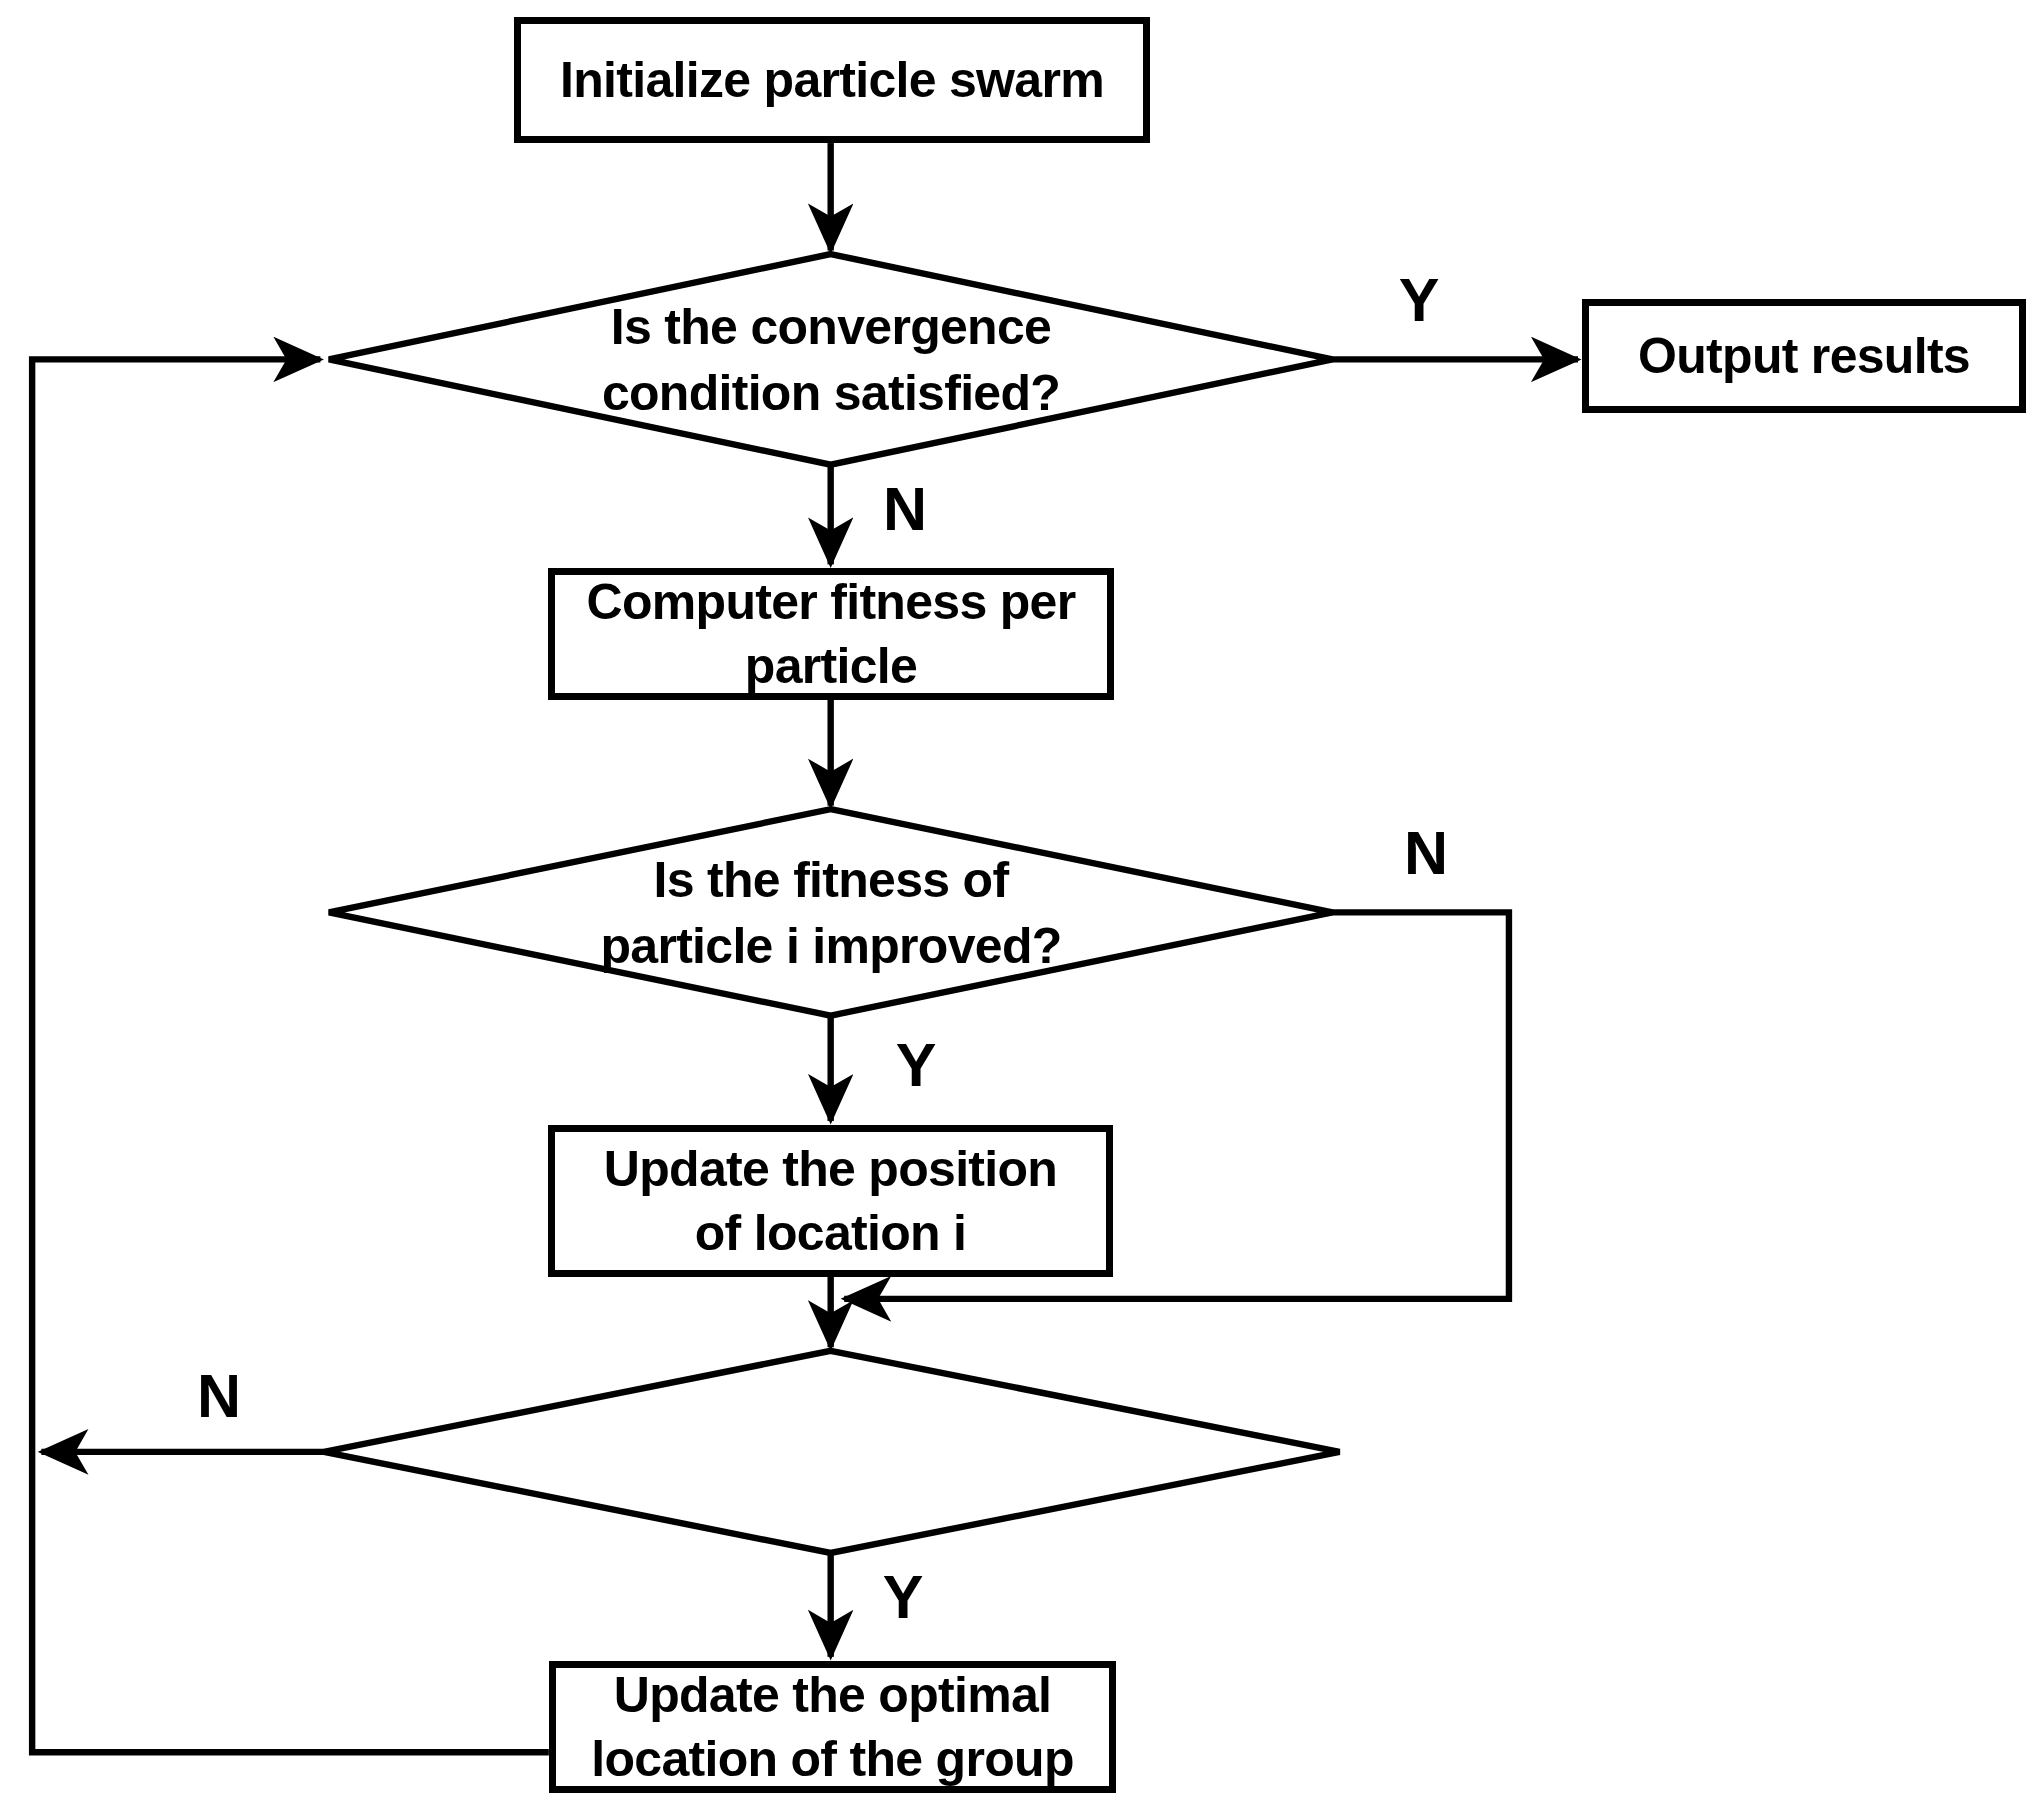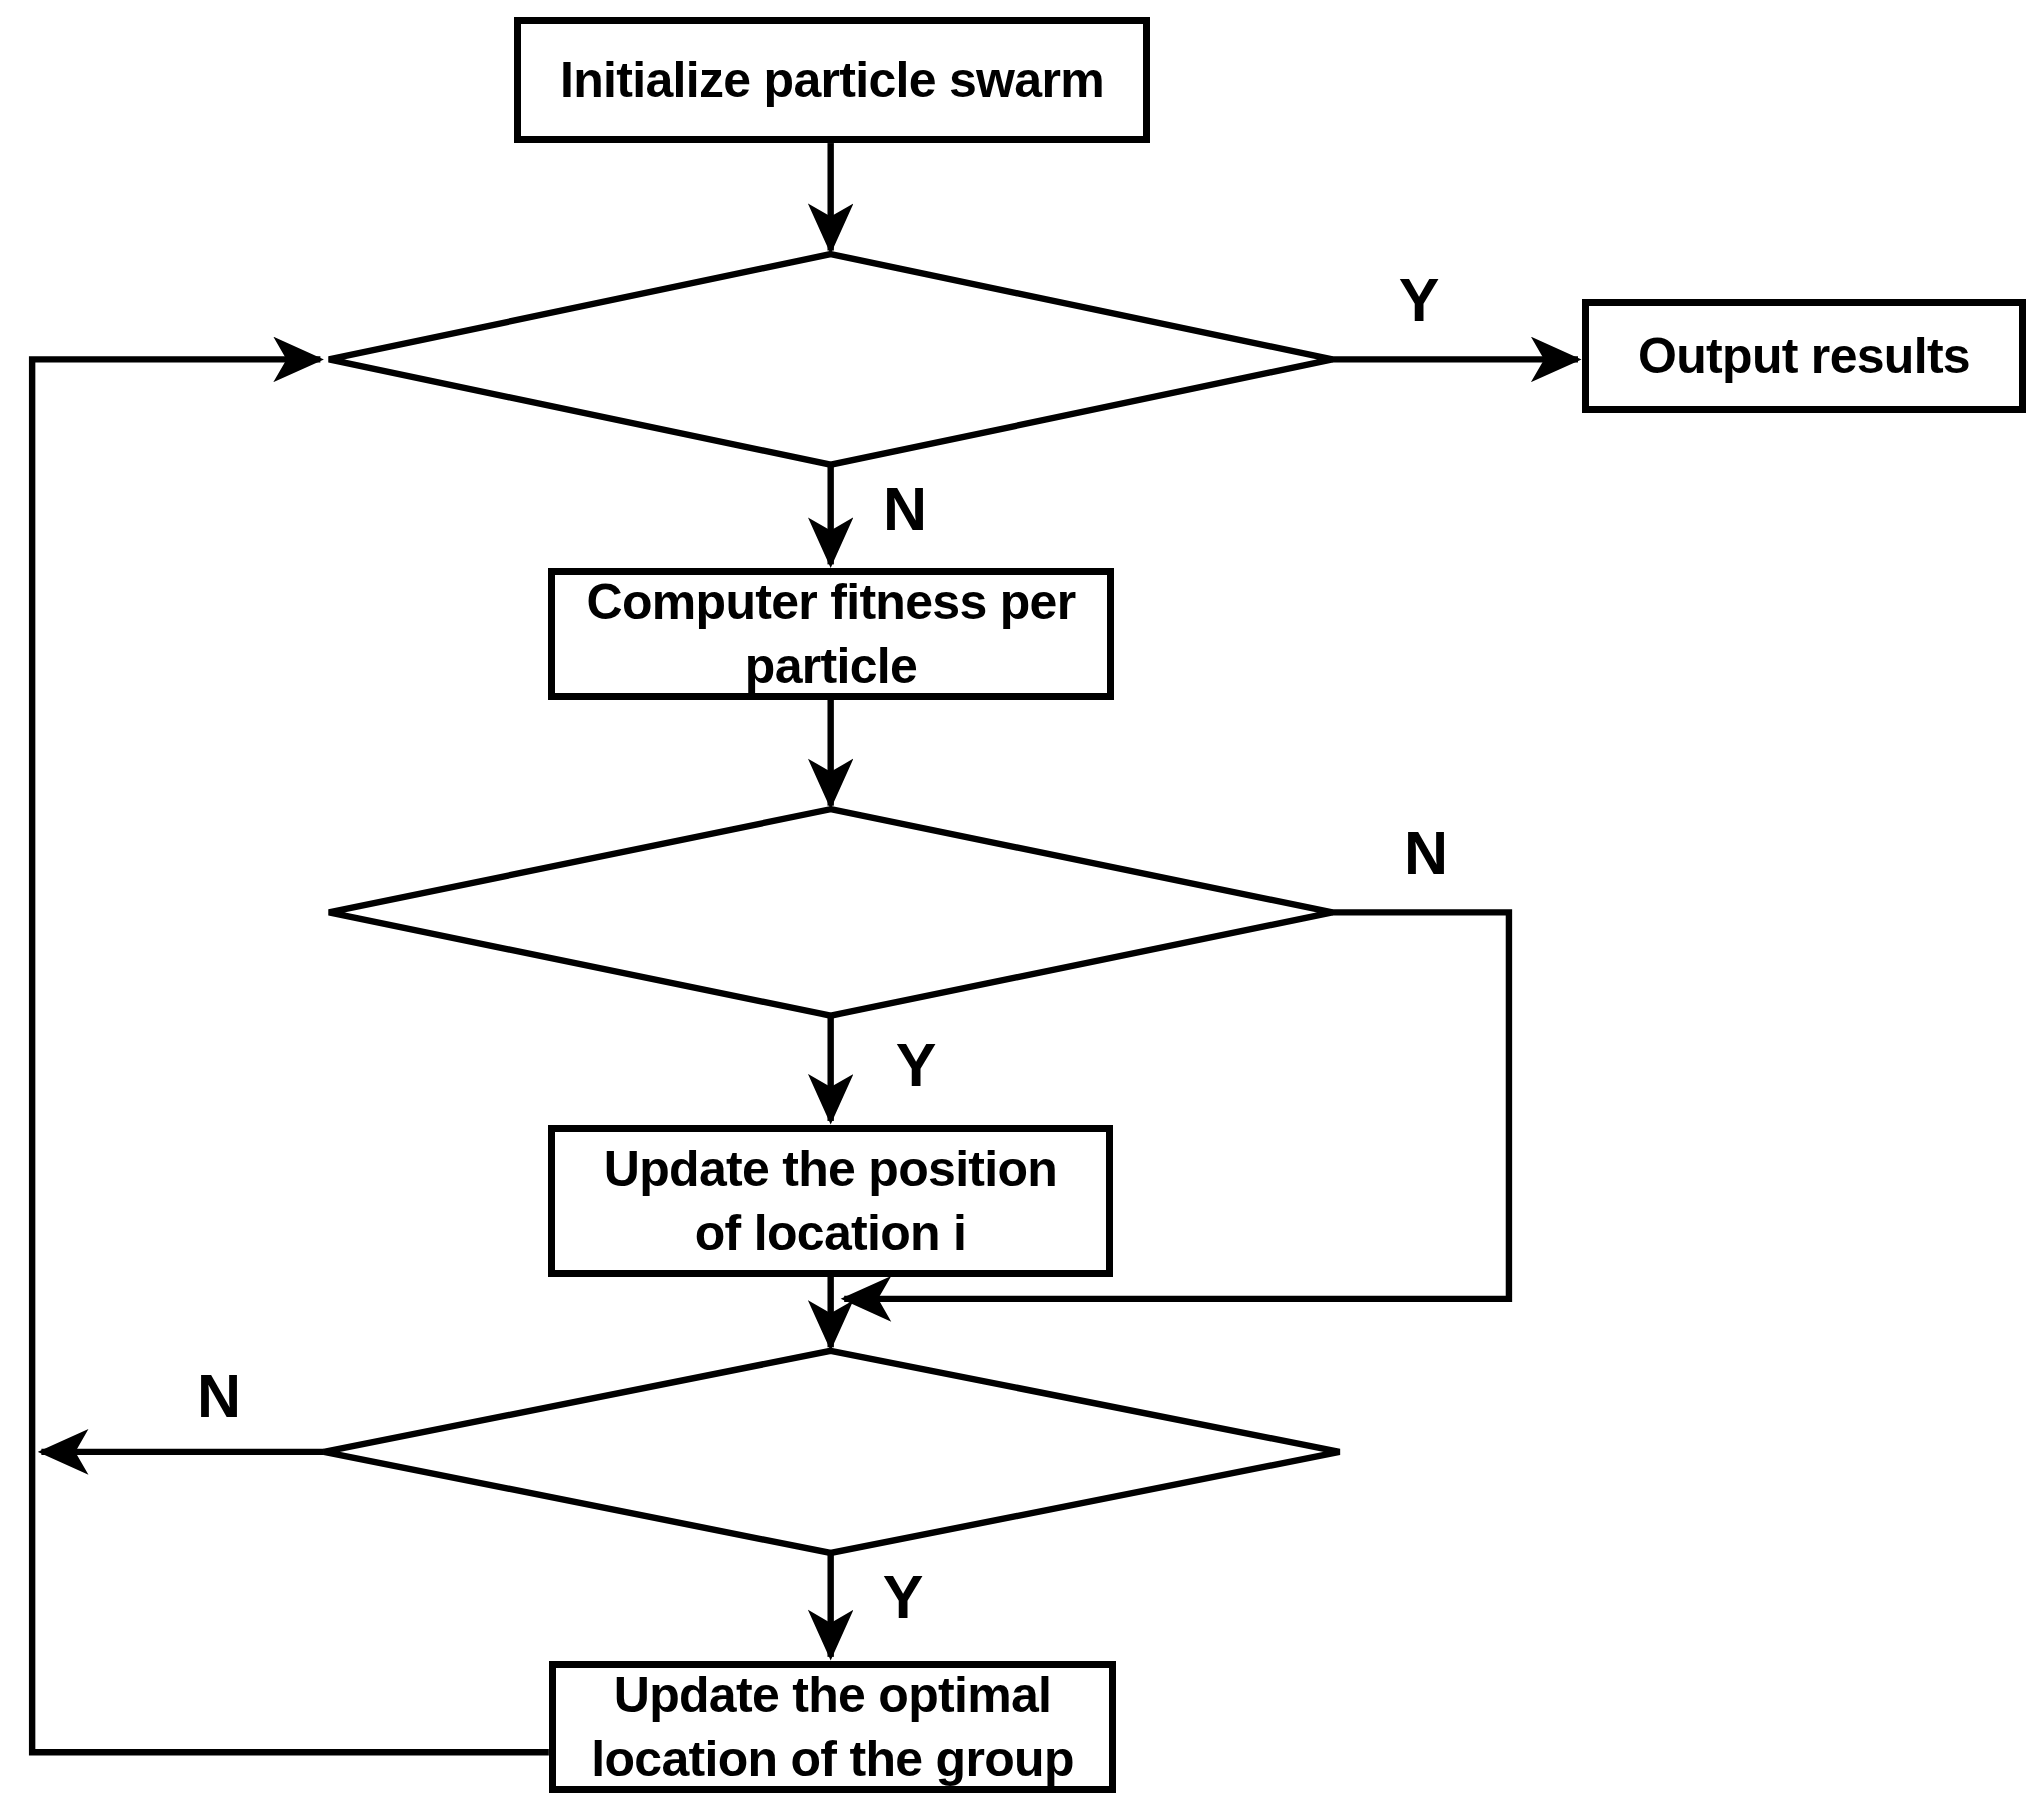--- a/index.html
+++ b/index.html
@@ -92,21 +92,25 @@
 particle</div>
 
   <div class="node-box" style="left:1582px; top:299px; width:444px; height:114px;">Output results</div>
 
   <div class="node-box" style="left:548px; top:1125px; width:565px; height:152px;">Update the position
 of location i</div>
 
   <div class="node-box" style="left:549px; top:1661px; width:567px; height:132px;">Update the optimal
 location of the group</div>
 
+  <div class="diamond-label" style="left:831px; top:360px;">Is the convergence
+condition satisfied?</div>
 
+  <div class="diamond-label" style="left:831px; top:913px;">Is the fitness of
+particle i improved?</div>
 
 
   <div class="branch-label" style="left:1419px; top:300px;">Y</div>
 
   <div class="branch-label" style="left:905px; top:509px;">N</div>
 
   <div class="branch-label" style="left:1426px; top:853px;">N</div>
 
   <div class="branch-label" style="left:916px; top:1065px;">Y</div>
 

